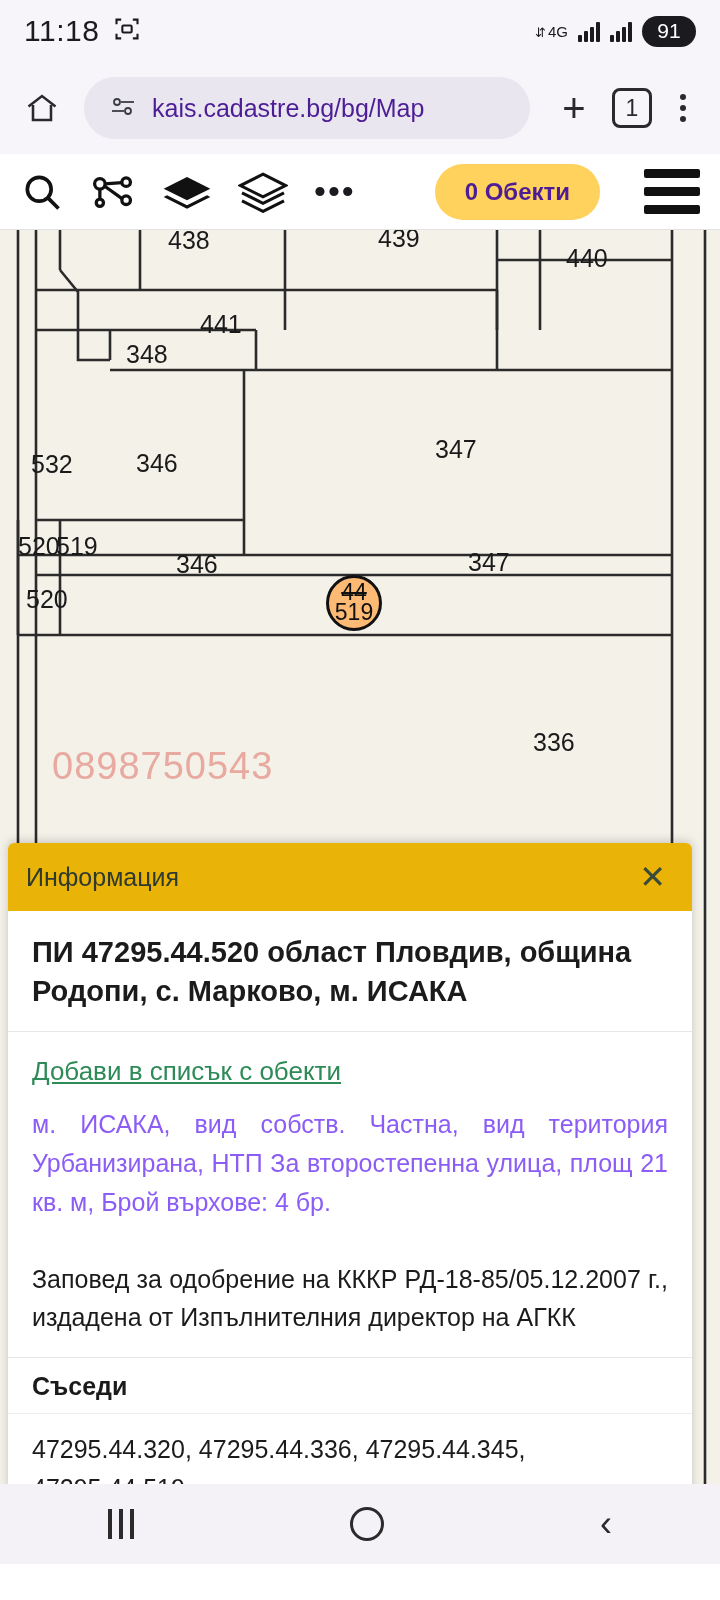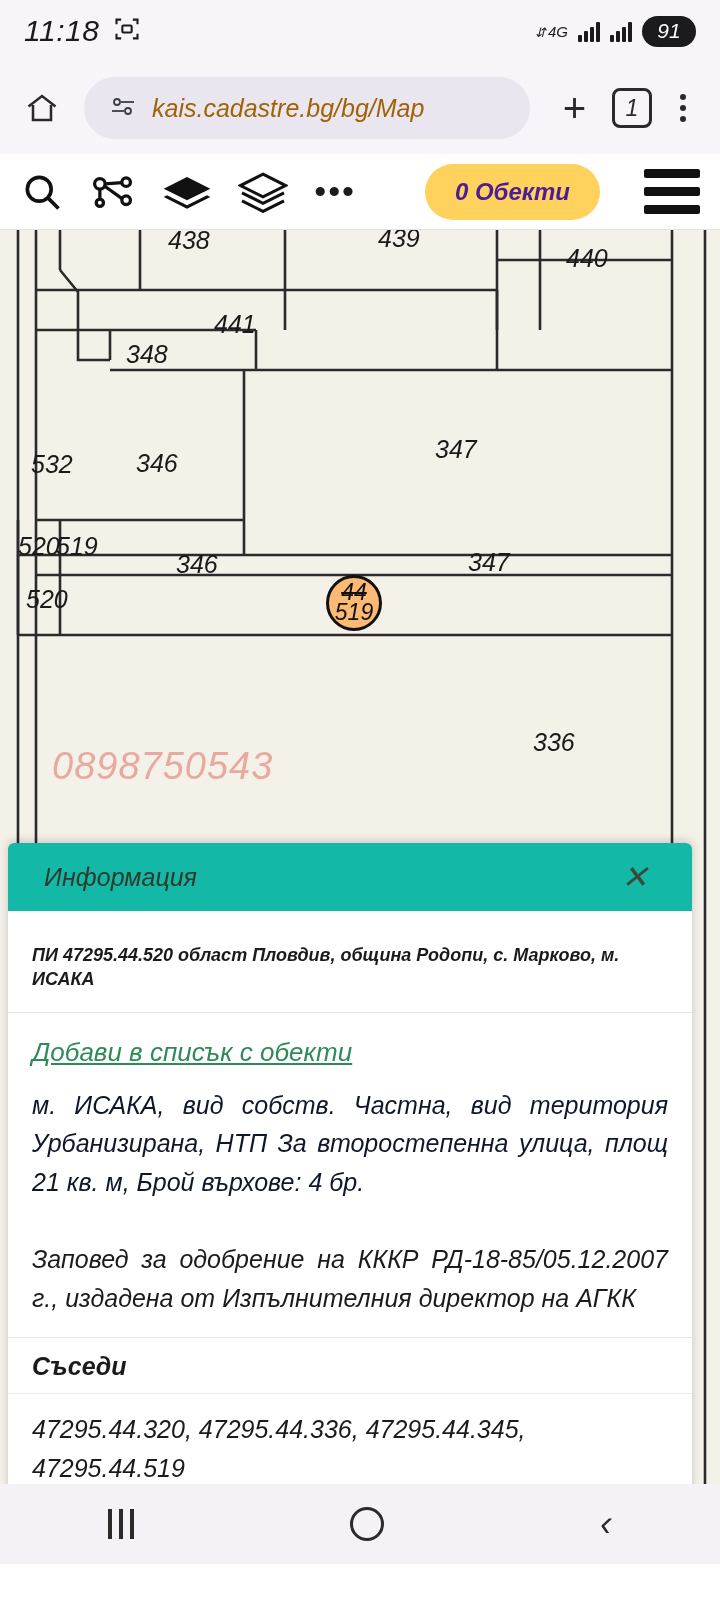--- a/index.html
+++ b/index.html
@@ -2,21 +2,21 @@
 <html><head>
 <meta charset="utf-8">
 <style>
   * { box-sizing: border-box; margin: 0; padding: 0; }
   html, body {
     width: 720px; height: 1600px;
     font-family: "Liberation Sans", sans-serif;
     background: #ffffff;
     overflow: hidden;
   }
-  #root { position: relative; width: 720px; height: 1564px; overflow: hidden; font-style: italic; }
+  #root { position: relative; width: 720px; height: 1564px; overflow: hidden; }
 
   
   .statusbar {
     height: 62px; background: #f7f5fa;
     display: flex; align-items: center; justify-content: space-between;
     padding: 0 24px;
   }
   .status-left { display: flex; align-items: center; gap: 14px; }
   .status-time { font-size: 30px; color: #1b1b1f; letter-spacing: .5px; }
   .status-right { display: flex; align-items: center; gap: 10px; }
@@ -38,21 +38,21 @@
   .browserbar {
     height: 92px; background: #f7f5fa;
     display: flex; align-items: center; padding: 0 20px; gap: 14px;
   }
   .home-icon { width: 44px; height: 44px; display: flex; align-items: center; justify-content: center; }
   .urlbox {
     flex: 1; height: 62px; background: #e9e6ef; border-radius: 32px;
     display: flex; align-items: center; gap: 14px; padding: 0 24px;
     margin: 0 6px;
   }
-  .url-text { font-size: 25px; color: #a16207; white-space: nowrap; overflow: hidden; }
+  .url-text { font-size: 25px; color: #4c1d95; white-space: nowrap; overflow: hidden; }
   .plus-btn { font-size: 40px; color: #2a2a2e; width: 48px; text-align: center; font-weight: 300; }
   .tabcount {
     width: 40px; height: 40px; border: 3px solid #2a2a2e; border-radius: 8px;
     display: flex; align-items: center; justify-content: center;
     font-size: 23px; color: #2a2a2e;
   }
   .kebab { width: 34px; display: flex; flex-direction: column; align-items: center; gap: 5px; }
   .kebab i { width: 6px; height: 6px; border-radius: 50%; background: #2a2a2e; display: block; }
 
   
@@ -96,37 +96,37 @@
   .marker .strike { text-decoration: line-through; }
 
   
   .infopanel {
     position: absolute; left: 8px; top: 843px; width: 684px;
     background: #ffffff; border-radius: 6px 6px 0 0;
     box-shadow: 0 -2px 10px rgba(0,0,0,.18);
     overflow: hidden;
   }
   .info-header {
-    background: #14b8a6; height: 68px;
+    background: #eab308; height: 68px;
     display: flex; align-items: center; justify-content: space-between;
-    padding: 0 36px;
+    padding: 0 18px;
   }
   .info-title { font-size: 25px; color: #2e3a2e; }
   .info-close { font-size: 32px; color: #3a4a3a; line-height: 1; padding: 4px 8px; }
   .info-body { padding: 0 0 18px 0; }
   .obj-title {
-    font-size: 18px; font-weight: bold; color: #1b1b1b; line-height: 1.35;
-    padding: 32px 24px 20px; border-bottom: 1px solid #e6e6e6;
+    font-size: 29px; font-weight: bold; color: #1b1b1b; line-height: 1.35;
+    padding: 22px 24px 20px; border-bottom: 1px solid #e6e6e6;
   }
   .add-link {
     display: block; font-size: 26px; color: #2e8b57;
     padding: 24px 24px 18px;
   }
   .desc {
-    font-size: 25px; color: #0f172a; line-height: 1.55;
+    font-size: 25px; color: #8b5cf6; line-height: 1.55;
     padding: 0 24px 22px; text-align: justify;
   }
   .section-head {
     font-size: 25px; font-weight: bold; color: #1b1b1b;
     padding: 14px 24px 12px;
     border-top: 1px solid #e6e6e6; border-bottom: 1px solid #ececec;
   }
   .section-body {
     font-size: 25px; color: #1b1b1b; line-height: 1.55;
     padding: 16px 24px 20px; text-align: justify;
@@ -279,21 +279,21 @@
         <line x1="36" y1="290" x2="244" y2="290"></line>
         <line x1="60" y1="290" x2="60" y2="405"></line>
         <line x1="18" y1="290" x2="18" y2="405"></line>
         <line x1="497" y1="60" x2="497" y2="140"></line>
       </g>
     </svg>
 
     <div class="plot-label" style="left:168px; top:-4px;">438</div>
     <div class="plot-label" style="left:378px; top:-6px;">439</div>
     <div class="plot-label" style="left:566px; top:14px;text-align:right;">440</div>
-    <div class="plot-label" style="left:214px; top:80px;">441</div>
+    <div class="plot-label" style="left:200px; top:80px;">441</div>
     <div class="plot-label" style="left:126px; top:110px;">348</div>
     <div class="plot-label" style="left:435px; top:205px;">347</div>
     <div class="plot-label" style="left:31px;  top:220px;">532</div>
     <div class="plot-label" style="left:136px; top:219px;">346</div>
     <div class="plot-label" style="left:18px;  top:302px;">520</div>
     <div class="plot-label" style="left:56px;  top:302px;">519</div>
     <div class="plot-label" style="left:176px; top:320px;">346</div>
     <div class="plot-label" style="left:468px; top:318px;">347</div>
     <div class="plot-label" style="left:26px;  top:355px;">520</div>
     <div class="plot-label" style="left:533px; top:498px;">336</div>

